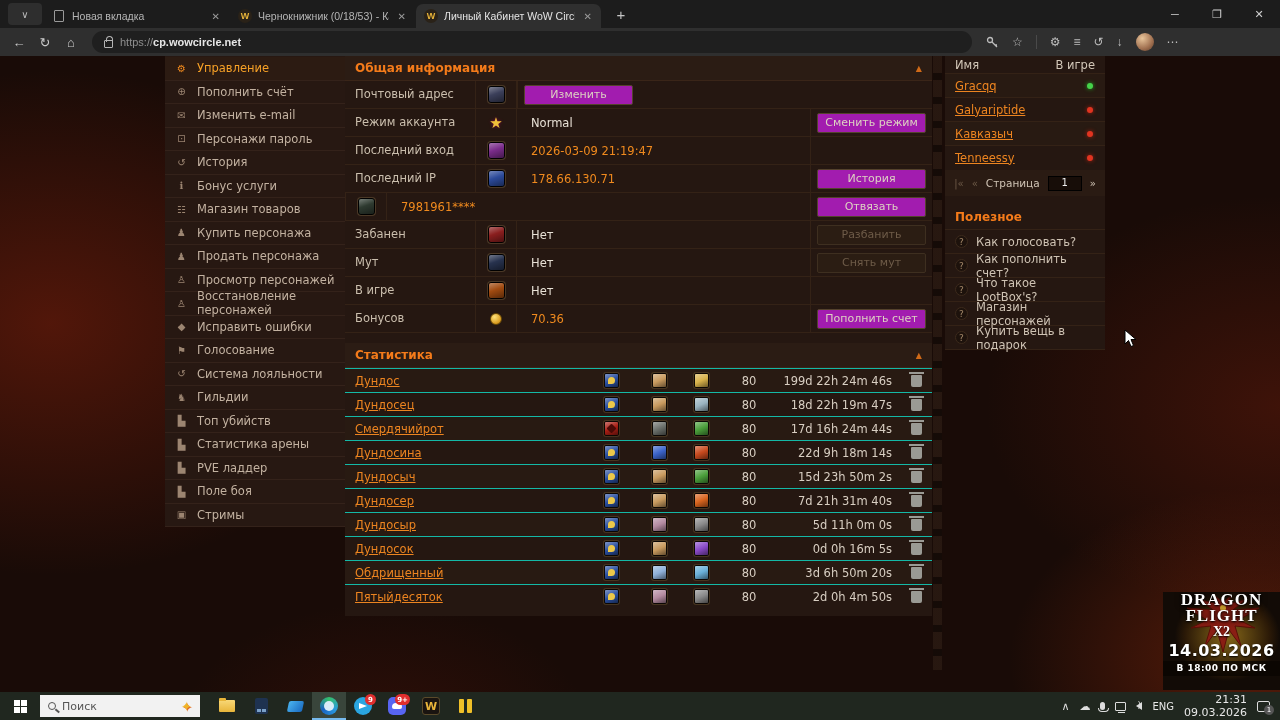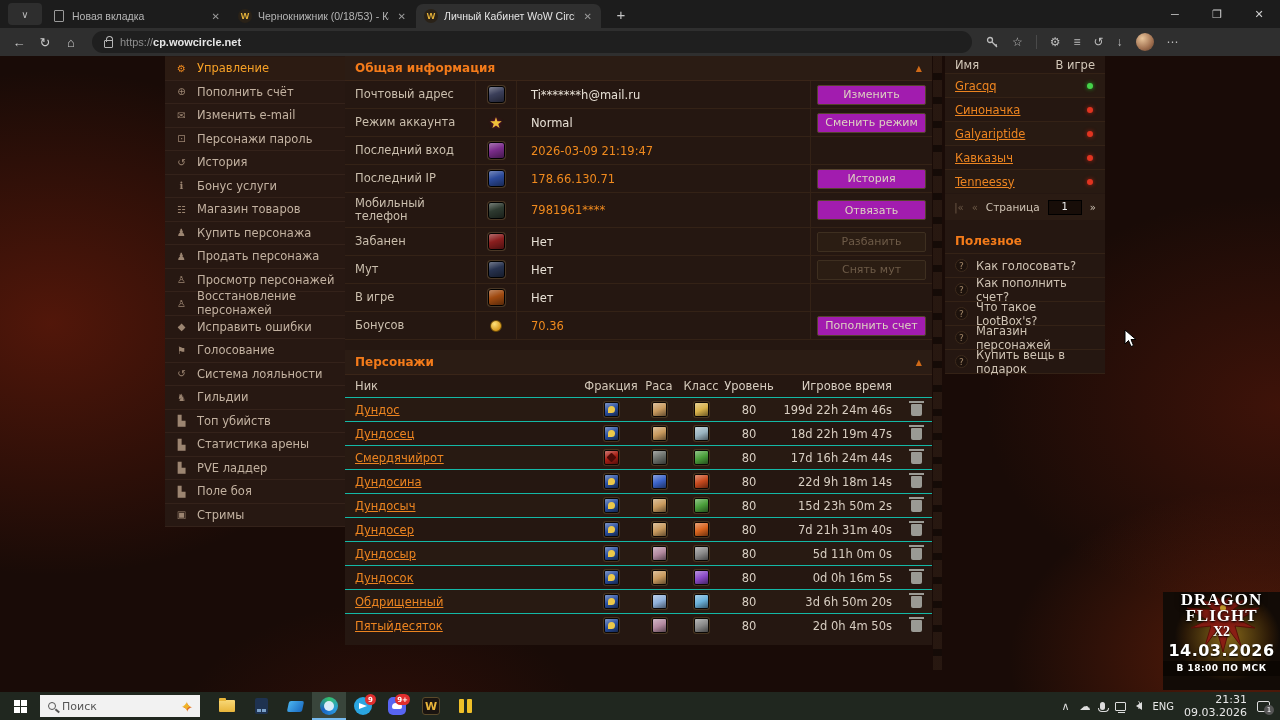--- a/index.html
+++ b/index.html
@@ -379,21 +379,20 @@
         <span>Общая информация</span>
         <span class="chev">▲</span>
       </div>
       <div>
 
           <div class="irow">
             <div class="lab">Почтовый адрес</div>
             <div class="ic">
               <span class="tile t-mail"></span>
             </div>
-            <div class="val">Ti*******h@mail.ru</div>
             <div class="bcol">
               <div class="rbtn">Изменить</div>
             </div>
           </div>
 
           <div class="irow">
             <div class="lab">Режим аккаунта</div>
             <div class="ic">
               <span class="star-glyph">★</span>
             </div>
@@ -419,21 +418,20 @@
             <div class="ic">
               <span class="tile t-ip"></span>
             </div>
             <div class="val orange">178.66.130.71</div>
             <div class="bcol">
               <div class="rbtn">История</div>
             </div>
           </div>
 
           <div class="irow">
-            <div class="lab">Мобильный телефон</div>
             <div class="ic">
               <span class="tile t-phone"></span>
             </div>
             <div class="val orange">7981961****</div>
             <div class="bcol">
               <div class="rbtn">Отвязать</div>
             </div>
           </div>
 
 
@@ -476,31 +474,22 @@
               <span class="coin-glyph"></span>
             </div>
             <div class="val orange">70.36</div>
             <div class="bcol">
               <div class="rbtn">Пополнить счет</div>
             </div>
           </div>
         </div>
 
       <div class="sechead" style="margin-top:10px">
-        <span>Персонажи</span>
+        <span>Статистика</span>
         <span class="chev">▲</span>
-      </div>
-      <div class="chars-headrow">
-        <div class="c-name">Ник</div>
-        <div class="c-fac">Фракция</div>
-        <div class="c-race">Раса</div>
-        <div class="c-class">Класс</div>
-        <div class="c-lvl">Уровень</div>
-        <div class="c-time">Игровое время</div>
-        <div class="c-del"></div>
       </div>
       <div>
 
           <div class="crow">
             <div class="c-name"><a href="#">Дундос</a></div>
             <div class="c-fac">
               <span class="mini ftile alliance"></span>
             </div>
             <div class="c-race">
               <span class="mini" style="background: rgb(200, 154, 94);"></span>
@@ -686,24 +675,20 @@
         <span>Имя</span>
         <span class="h2">В игре</span>
       </div>
       <div>
 
           <div class="frow">
             <a href="#">Gracqq</a>
             <span class="dot on"></span>
           </div>
 
-          <div class="frow">
-            <a href="#">Синоначка</a>
-            <span class="dot off"></span>
-          </div>
 
           <div class="frow">
             <a href="#">Galyariptide</a>
             <span class="dot off"></span>
           </div>
 
           <div class="frow">
             <a href="#">Кавказыч</a>
             <span class="dot off"></span>
           </div>

